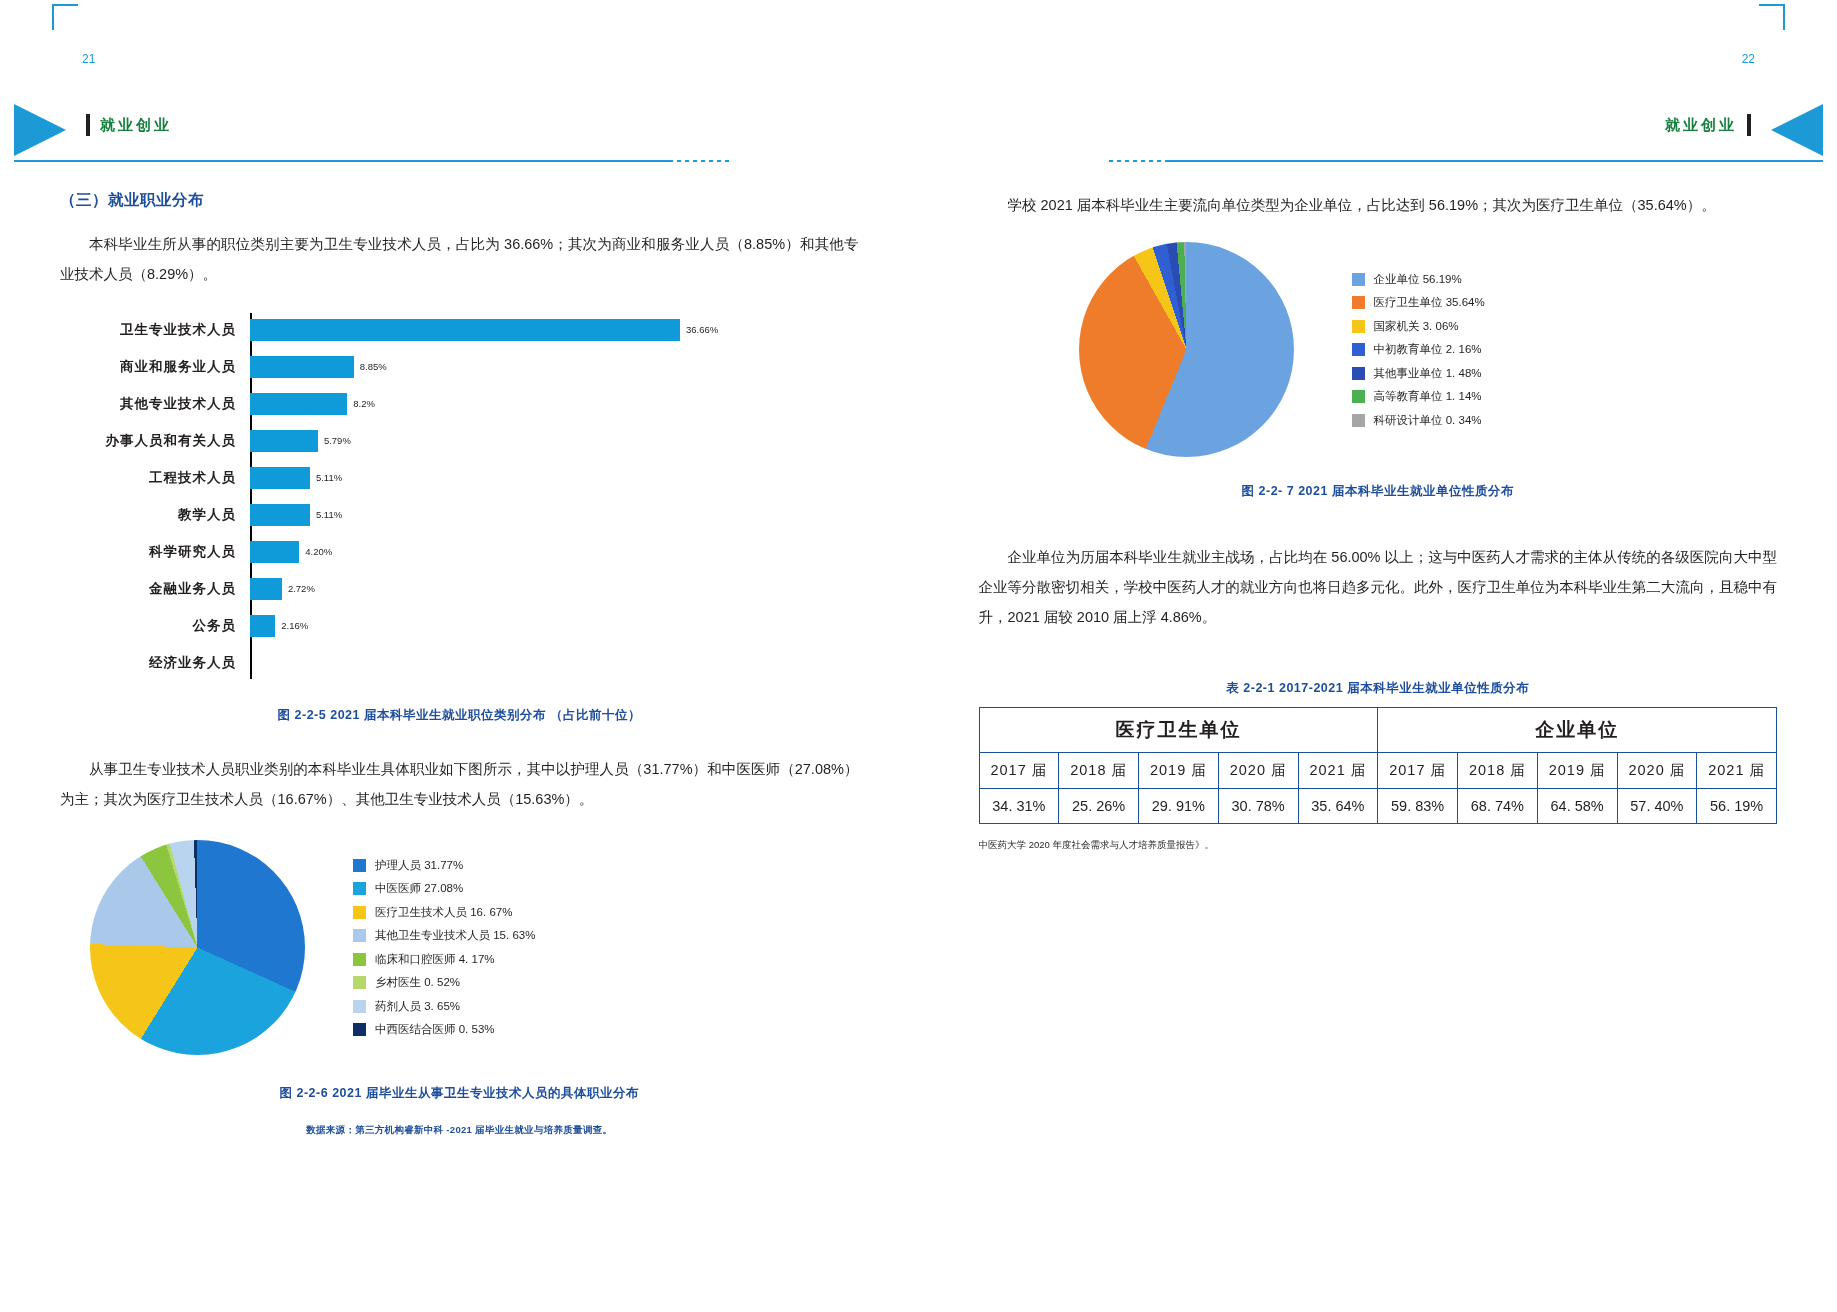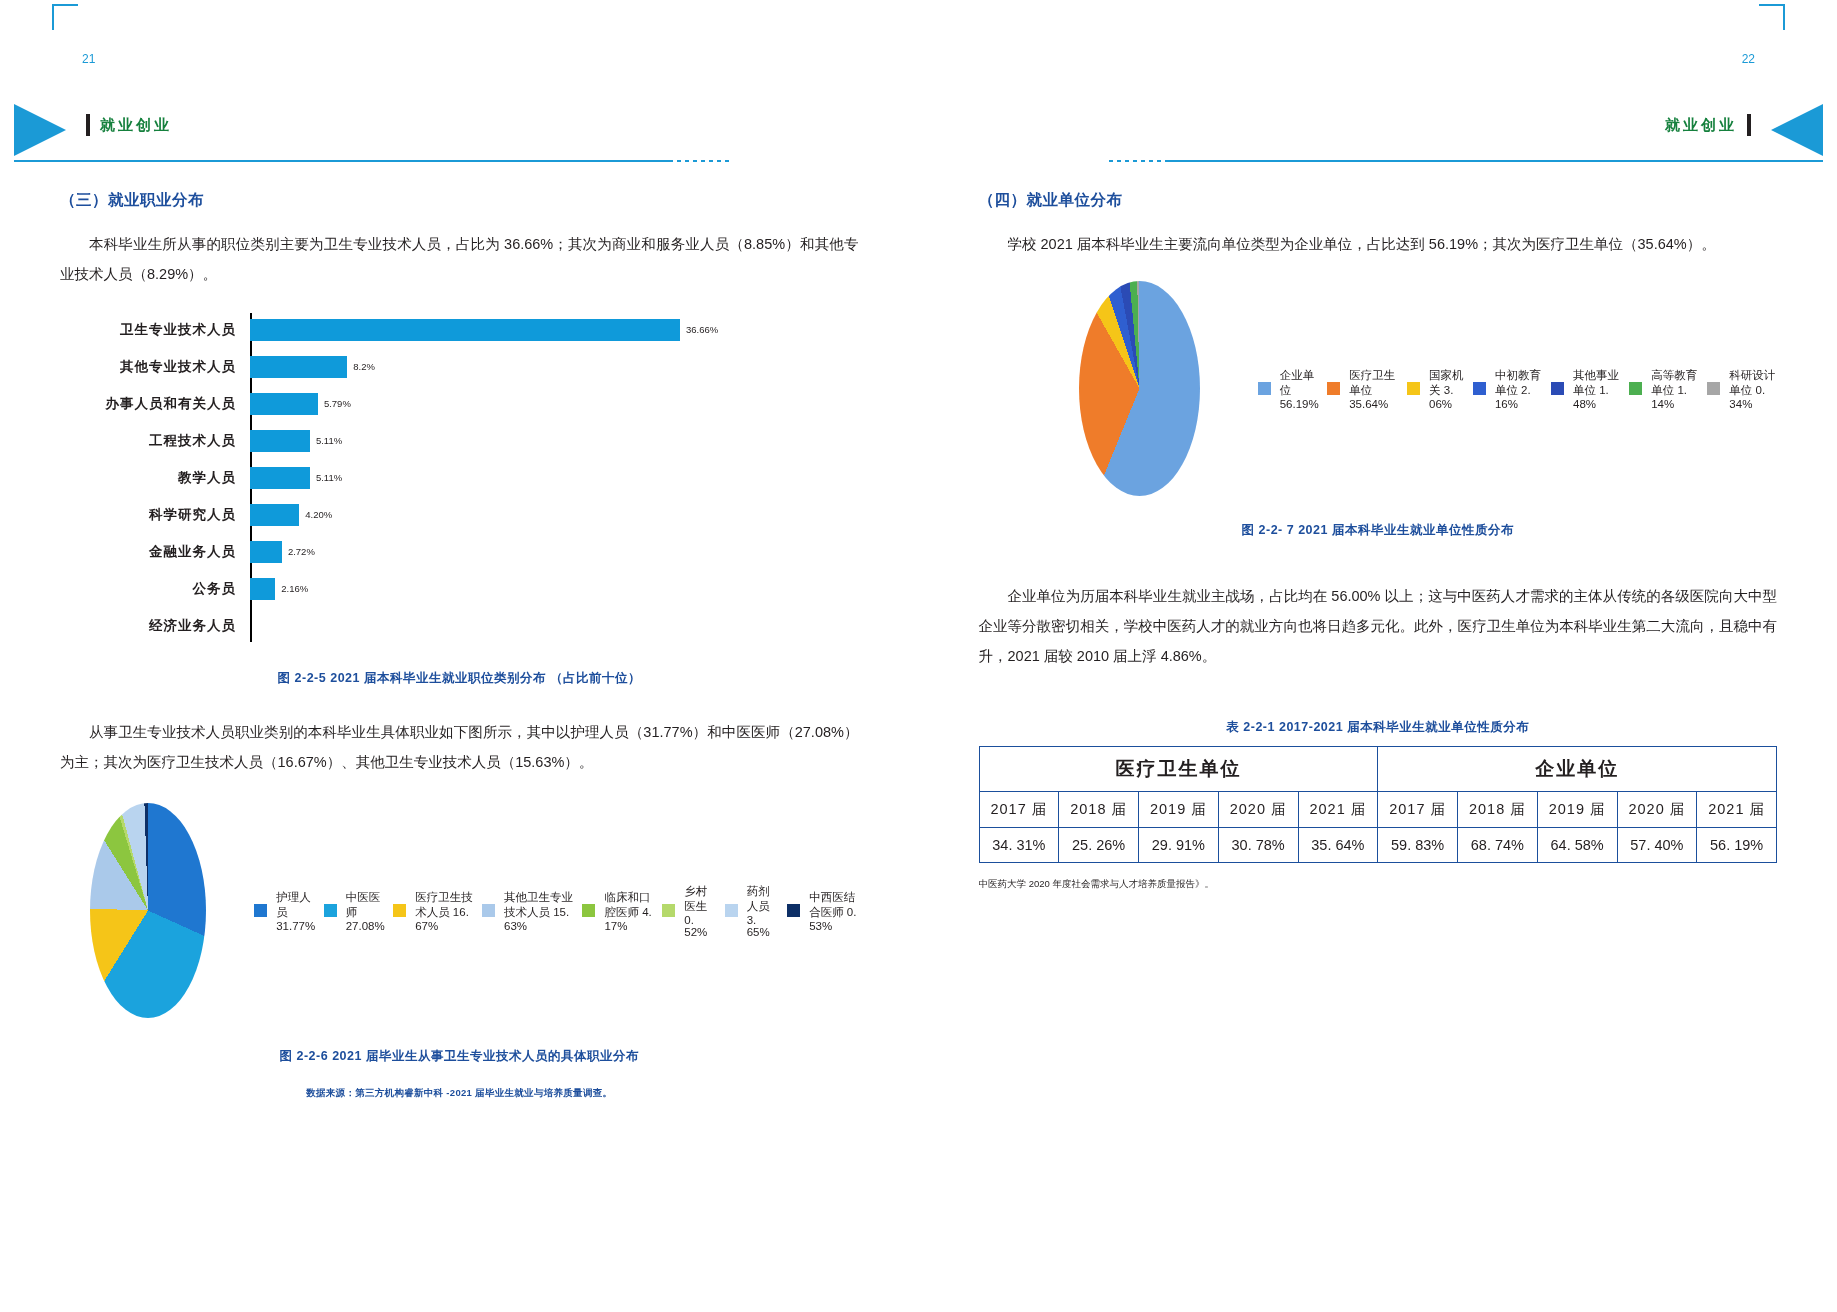--- a/index.html
+++ b/index.html
@@ -95,21 +95,21 @@
   .btrack { flex:1; position:relative; display:flex; align-items:center; }
   .bfill { height:22px; background:#0f9ada; }
   .bval { font-size:9.5px; color:#231f20; margin-left:6px; }
   .baxis {
     position:absolute; left:190px; top:2px; bottom:2px; width:2px; background:#000;
   }
 
   
   .pie-block { display:flex; align-items:center; }
   .pie { border-radius:50%; }
-  .legend { display:flex; gap:8.5px; }
+  .legend { display:flex; flex-direction:column; gap:8.5px; }
   .lrow { display:flex; align-items:center; font-size:11.5px; color:#231f20; }
   .sw { width:13px; height:13px; margin-right:9px; flex:none; }
 
   
   table.t {
     border-collapse:collapse; width:100%; margin-top:10px;
     font-size:14px;
   }
   table.t th, table.t td {
     border:1.5px solid #1b4f9c; text-align:center; color:#231f20;
@@ -151,20 +151,27 @@
       <div class="barchart" id="barchart">
         <div class="baxis"></div>
       <div class="brow">
             <div class="blabel">卫生专业技术人员</div>
             <div class="btrack">
               <div class="bfill" style="width: 430px; background: rgb(15, 154, 218);"></div>
               <span class="bval">36.66%</span>
             </div>
           </div>
           <div class="brow">
+            <div class="blabel">商业和服务业人员</div>
+            <div class="btrack">
+              <div class="bfill" style="width: 103.805px; background: rgb(15, 154, 218);"></div>
+              <span class="bval">8.85%</span>
+            </div>
+          </div>
+          <div class="brow">
             <div class="blabel">其他专业技术人员</div>
             <div class="btrack">
               <div class="bfill" style="width: 97.2368px; background: rgb(15, 154, 218);"></div>
               <span class="bval">8.2%</span>
             </div>
           </div>
           <div class="brow">
             <div class="blabel">办事人员和有关人员</div>
             <div class="btrack">
               <div class="bfill" style="width: 67.9133px; background: rgb(15, 154, 218);"></div>
@@ -268,21 +275,20 @@
         <div class="hdr-title r">
           <span>就业创业</span>
           <span class="bar"></span>
         </div>
         <div class="hdr-rule r"></div>
         <div class="hdr-rule dots r"></div>
       </div>
     </div>
 
     <div class="content">
-      <h3 class="sec">（四）就业单位分布</h3>
       <p class="para">学校 2021 届本科毕业生主要流向单位类型为企业单位，占比达到 56.19%；其次为医疗卫生单位（35.64%）。</p>
 
       <div class="pie-block" style="margin-top:22px; padding-left:100px;">
         <div class="pie" id="pie2" style="width: 215px; height: 215px; background: conic-gradient(rgb(107, 163, 224) 0deg, rgb(107, 163, 224) 202.26deg, rgb(239, 124, 42) 202.26deg, rgb(239, 124, 42) 330.55deg, rgb(245, 197, 24) 330.55deg, rgb(245, 197, 24) 341.57deg, rgb(47, 95, 208) 341.57deg, rgb(47, 95, 208) 349.35deg, rgb(43, 75, 181) 349.35deg, rgb(43, 75, 181) 354.67deg, rgb(76, 175, 80) 354.67deg, rgb(76, 175, 80) 358.78deg, rgb(166, 166, 166) 358.78deg, rgb(166, 166, 166) 360deg);"></div>
         <div class="legend" id="legend2" style="margin-left:58px;">
             <div class="lrow">
               <span class="sw" style="background: rgb(107, 163, 224);"></span>
               <span>企业单位 56.19%</span>
             </div>
             <div class="lrow">

